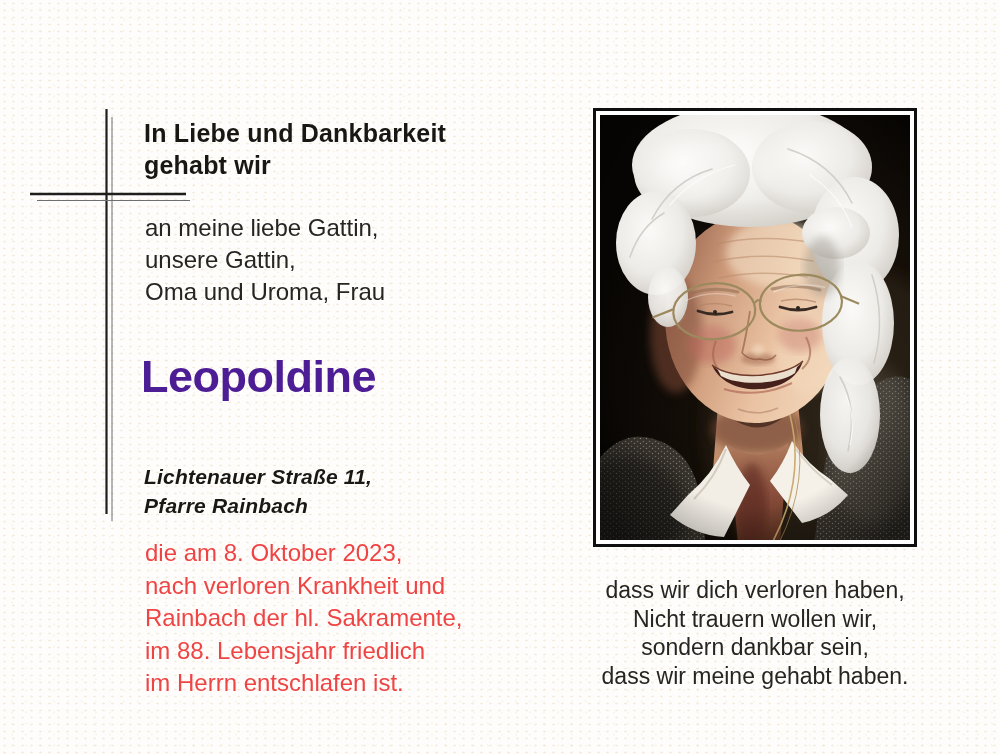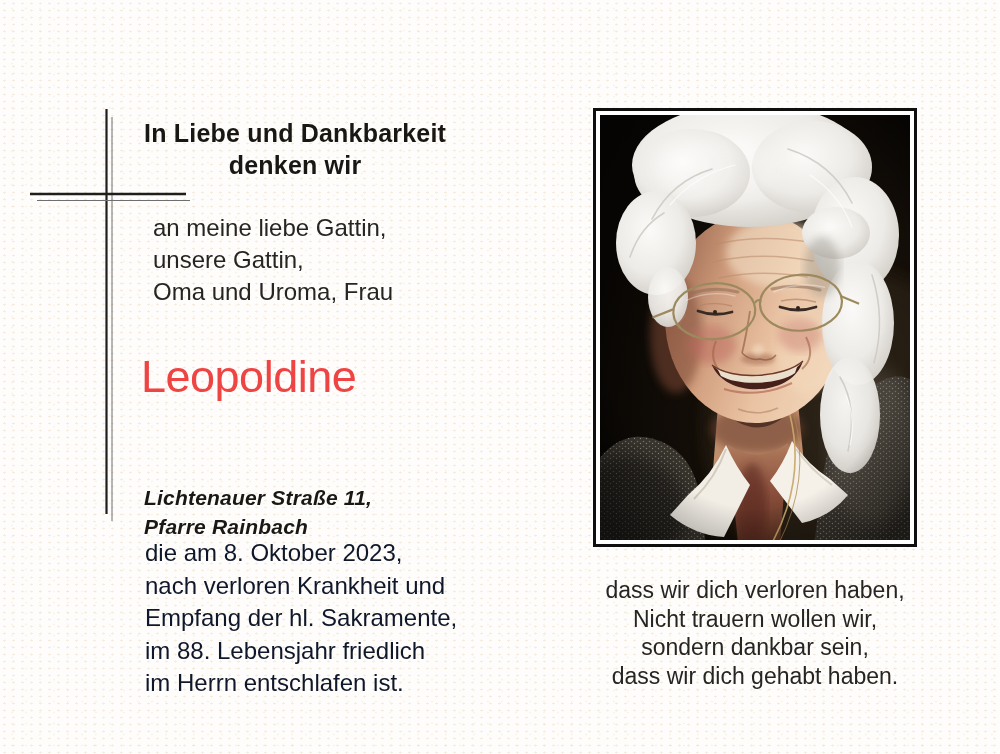--- a/index.html
+++ b/index.html
@@ -13,25 +13,25 @@
     background-position:0 0, 5px 3px;
     font-family:"Liberation Sans", sans-serif;
     color:#22211e;
     -webkit-font-smoothing:antialiased;
   }
   .abs{position:absolute;}
   .ln{display:block;white-space:nowrap;}
 
   .cross-wrap{left:0;top:0;width:260px;height:560px;pointer-events:none;}
 
-  .opening{left:144px;top:117px;font-size:25px;line-height:32px;font-weight:700;color:#181714;letter-spacing:.2px;text-align:center;}
-  .relation{left:145px;top:212px;font-size:24px;line-height:32px;color:#262522;margin-left:8px;}
-  .deceased-name{left:141px;top:352px;font-size:45px;line-height:49px;font-weight:400;color:#ef4444;letter-spacing:-0.5px;}
-  .address{left:144px;top:483px;font-size:21px;line-height:29px;font-weight:700;font-style:italic;color:#191815;letter-spacing:.2px;}
-  .obituary{left:145px;top:537px;font-size:24px;line-height:32.5px;color:#0f172a;}
+  .opening{left:144px;top:117px;font-size:25px;line-height:32px;font-weight:700;color:#181714;letter-spacing:.2px;}
+  .relation{left:145px;top:212px;font-size:24px;line-height:32px;color:#262522;}
+  .deceased-name{left:141px;top:352px;font-size:45px;line-height:49px;font-weight:700;color:#4c1d95;letter-spacing:-0.5px;}
+  .address{left:144px;top:462px;font-size:21px;line-height:29px;font-weight:700;font-style:italic;color:#191815;letter-spacing:.2px;}
+  .obituary{left:145px;top:537px;font-size:24px;line-height:32.5px;color:#ef4444;}
 
   .photo-frame{
     left:593px;top:108px;width:324px;height:439px;box-sizing:border-box;
     border:3px solid #0f0f0f;background:#ffffff;padding:4px;
   }
   .photo-frame svg{display:block;width:100%;height:100%;}
 
   .verse{left:578px;top:576px;width:354px;text-align:center;font-size:23px;line-height:28.5px;color:#262522;}
 </style>
 </head>
@@ -41,42 +41,42 @@
   <svg width="260" height="560" viewBox="0 0 260 560" xmlns="http://www.w3.org/2000/svg">
     <line x1="106.5" y1="109" x2="106.5" y2="514" stroke="#1e1e1e" stroke-width="2.2"></line>
     <line x1="112" y1="117" x2="112" y2="521" stroke="#6f6f6f" stroke-width="1"></line>
     <line x1="30" y1="194" x2="186" y2="194" stroke="#1e1e1e" stroke-width="2.6"></line>
     <line x1="37" y1="200.5" x2="190" y2="200.5" stroke="#6f6f6f" stroke-width="1"></line>
   </svg>
 </div>
 
 <div class="abs opening">
   <span class="ln">In Liebe und Dankbarkeit</span>
-  <span class="ln">denken wir</span>
+  <span class="ln">gehabt wir</span>
 </div>
 
 <div class="abs relation">
   <span class="ln">an meine liebe Gattin,</span>
   <span class="ln">unsere Gattin,</span>
   <span class="ln">Oma und Uroma, Frau</span>
 </div>
 
 <h1 class="abs deceased-name" style="margin:0;">
   <span class="ln">Leopoldine</span>
 </h1>
 
 <div class="abs address">
   <span class="ln">Lichtenauer Straße 11,</span>
   <span class="ln">Pfarre Rainbach</span>
 </div>
 
 <div class="abs obituary">
   <span class="ln">die am 8. Oktober 2023,</span>
   <span class="ln">nach verloren Krankheit und</span>
-  <span class="ln">Empfang der hl. Sakramente,</span>
+  <span class="ln">Rainbach der hl. Sakramente,</span>
   <span class="ln">im 88. Lebensjahr friedlich</span>
   <span class="ln">im Herrn entschlafen ist.</span>
 </div>
 
 <div class="abs photo-frame" role="img" aria-label="Porträt einer älteren Dame mit weißem Lockenhaar, Brille, weißer Bluse und dunkler Strickjacke vor dunklem Hintergrund">
   <svg viewBox="0 0 310 425" preserveAspectRatio="none" xmlns="http://www.w3.org/2000/svg">
     <defs>
       <radialGradient id="gbg" cx="0.75" cy="0.7" r="0.8">
         <stop offset="0" stop-color="#32251b"></stop>
         <stop offset="0.45" stop-color="#171009"></stop>
@@ -217,14 +217,14 @@
     </g>
 
     <rect width="310" height="425" fill="url(#gvign)"></rect>
   </svg>
 </div>
 
 <div class="abs verse">
   <span class="ln">dass wir dich verloren haben,</span>
   <span class="ln">Nicht trauern wollen wir,</span>
   <span class="ln">sondern dankbar sein,</span>
-  <span class="ln">dass wir dich gehabt haben.</span>
+  <span class="ln">dass wir meine gehabt haben.</span>
 </div>
 
 </body></html>

